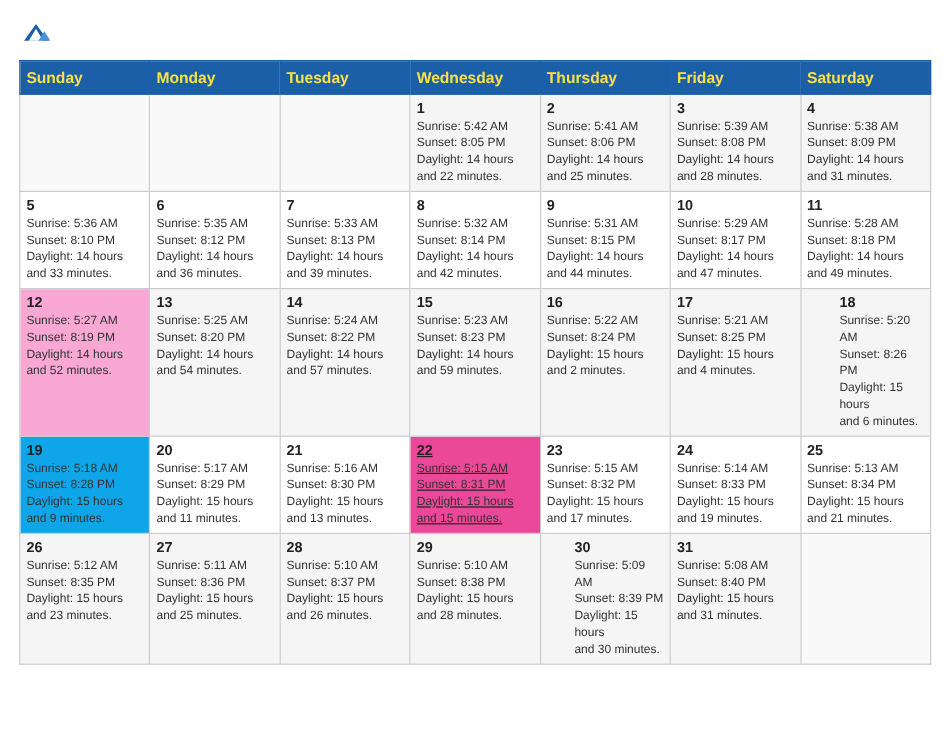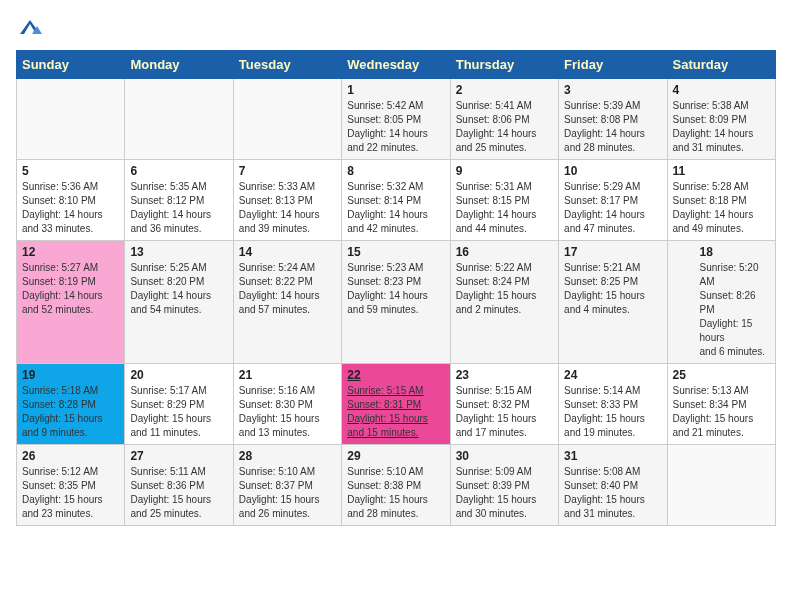--- a/index.html
+++ b/index.html
@@ -50,21 +50,21 @@
       color: #555;
       margin-top: 2px;
     }
     table {
       width: 100%;
       border-collapse: collapse;
       table-layout: fixed;
     }
     thead th {
       background-color: #1a5fa8;
-      color: #fef9c3;
+      color: #fde047;
       font-size: 13px;
       font-weight: bold;
       text-align: left;
       padding: 6px 5px;
       border: 1px solid #1a5fa8;
     }
     tbody td {
       border: 1px solid #ccc;
       vertical-align: top;
       padding: 4px 5px;
@@ -335,21 +335,21 @@
 Daylight: 15 hours
 and 26 minutes.</div>
         </td>
         <td style="background: rgb(245, 245, 245);">
           <span class="day-number">29</span>
           <div class="day-info" style="white-space: pre-line;">Sunrise: 5:10 AM
 Sunset: 8:38 PM
 Daylight: 15 hours
 and 28 minutes.</div>
         </td>
-        <td style="background: rgb(245, 245, 245);">
+        <td style="background: rgb(245, 245, 245); padding-left: 28px;">
           <span class="day-number">30</span>
           <div class="day-info" style="white-space: pre-line;">Sunrise: 5:09 AM
 Sunset: 8:39 PM
 Daylight: 15 hours
 and 30 minutes.</div>
         </td>
         <td style="background: rgb(245, 245, 245);">
           <span class="day-number">31</span>
           <div class="day-info" style="white-space: pre-line;">Sunrise: 5:08 AM
 Sunset: 8:40 PM

